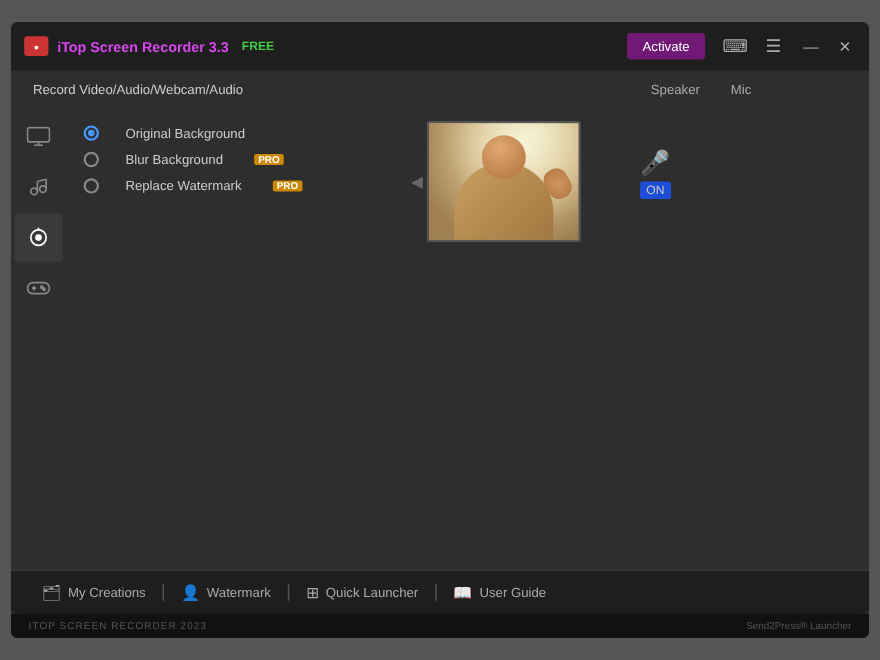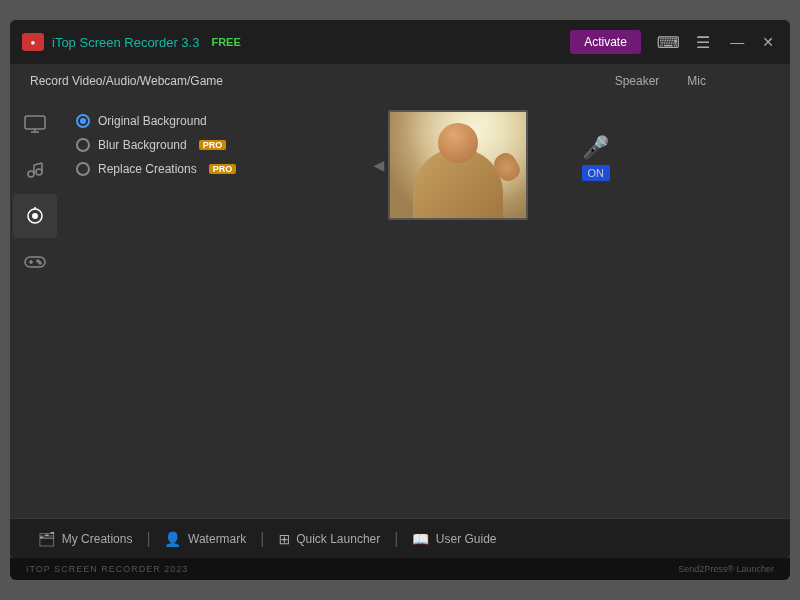--- a/index.html
+++ b/index.html
@@ -42,23 +42,23 @@
       border-radius: 3px;
       display: flex;
       align-items: center;
       justify-content: center;
       color: white;
       font-size: 9px;
       font-weight: bold;
     }
 
     .app-title {
-      color: #14b8a6;
+      color: #d946ef;
       font-size: 13px;
-      font-weight: 400;
+      font-weight: 700;
     }
 
     .free-badge {
       color: #44cc44;
       font-size: 11px;
       font-weight: bold;
       margin-left: 4px;
     }
 
     .title-spacer { flex: 1; }
@@ -105,21 +105,21 @@
       color: #cccccc;
       font-size: 12px;
     }
 
     .audio-labels {
       display: flex;
       gap: 28px;
       color: #aaaaaa;
       font-size: 12px;
       margin-left: auto;
-      margin-right: 64px;
+      margin-right: 87px;
     }
 
     
     .content-row {
       display: flex;
       flex: 1;
       padding: 4px 0;
     }
 
     
@@ -161,21 +161,21 @@
     .background-options {
       display: flex;
       flex-direction: column;
       gap: 10px;
       padding: 8px 0;
     }
 
     .radio-option {
       display: flex;
       align-items: center;
-      gap: 8px;
+      gap: 24px;
       cursor: pointer;
     }
 
     .radio-circle {
       width: 14px;
       height: 14px;
       border-radius: 50%;
       border: 2px solid #888888;
       display: flex;
       align-items: center;
@@ -357,21 +357,21 @@
     <button class="activate-btn">Activate</button>
     <span class="title-icon">⌨</span>
     <span class="title-icon">☰</span>
     <div class="win-controls">
       <span class="win-btn">—</span>
       <span class="win-btn close">✕</span>
     </div>
   </div>
 
   <div class="subtitle-bar">
-    <span class="subtitle-text">Record Video/Audio/Webcam/Game</span>
+    <span class="subtitle-text">Record Video/Audio/Webcam/Audio</span>
     <div class="audio-labels">
       <span>Speaker</span>
       <span>Mic</span>
     </div>
   </div>
 
   <div class="content-row">
 
     <div class="left-sidebar">
       <div class="sidebar-tab">
@@ -417,21 +417,21 @@
         </div>
 
         <div class="radio-option">
           <div class="radio-circle"></div>
           <span class="radio-label">Blur Background</span>
           <span class="pro-badge">PRO</span>
         </div>
 
         <div class="radio-option">
           <div class="radio-circle"></div>
-          <span class="radio-label">Replace Creations</span>
+          <span class="radio-label">Replace Watermark</span>
           <span class="pro-badge">PRO</span>
         </div>
 
       </div>
     </div>
   </div>
 
   <div class="webcam-area">
     <div class="arrow-left">◀</div>
     <div class="webcam-preview">

